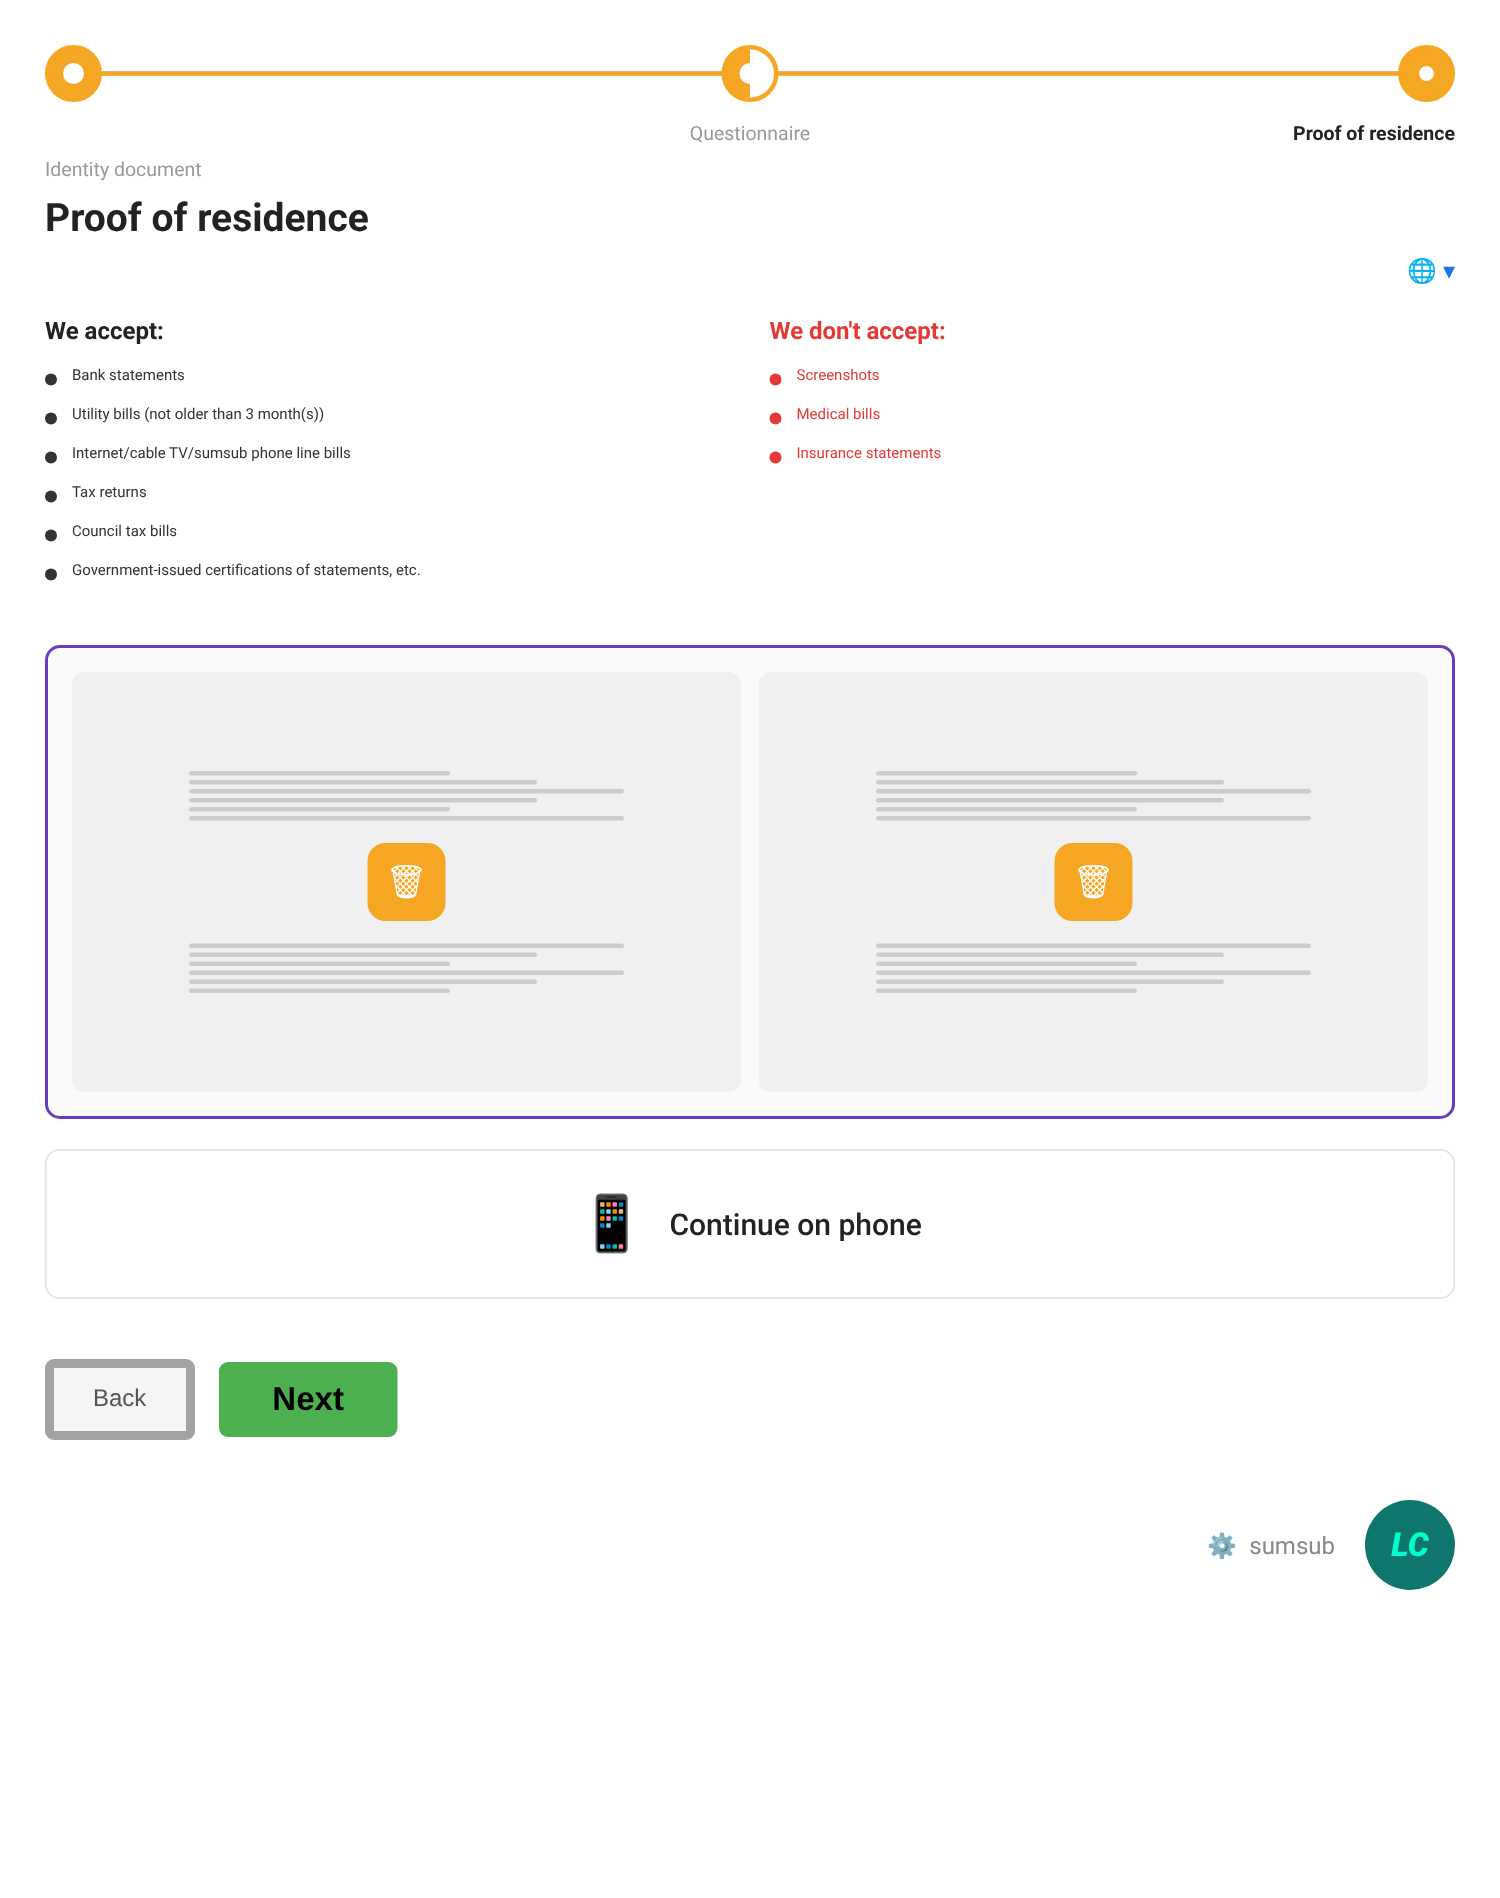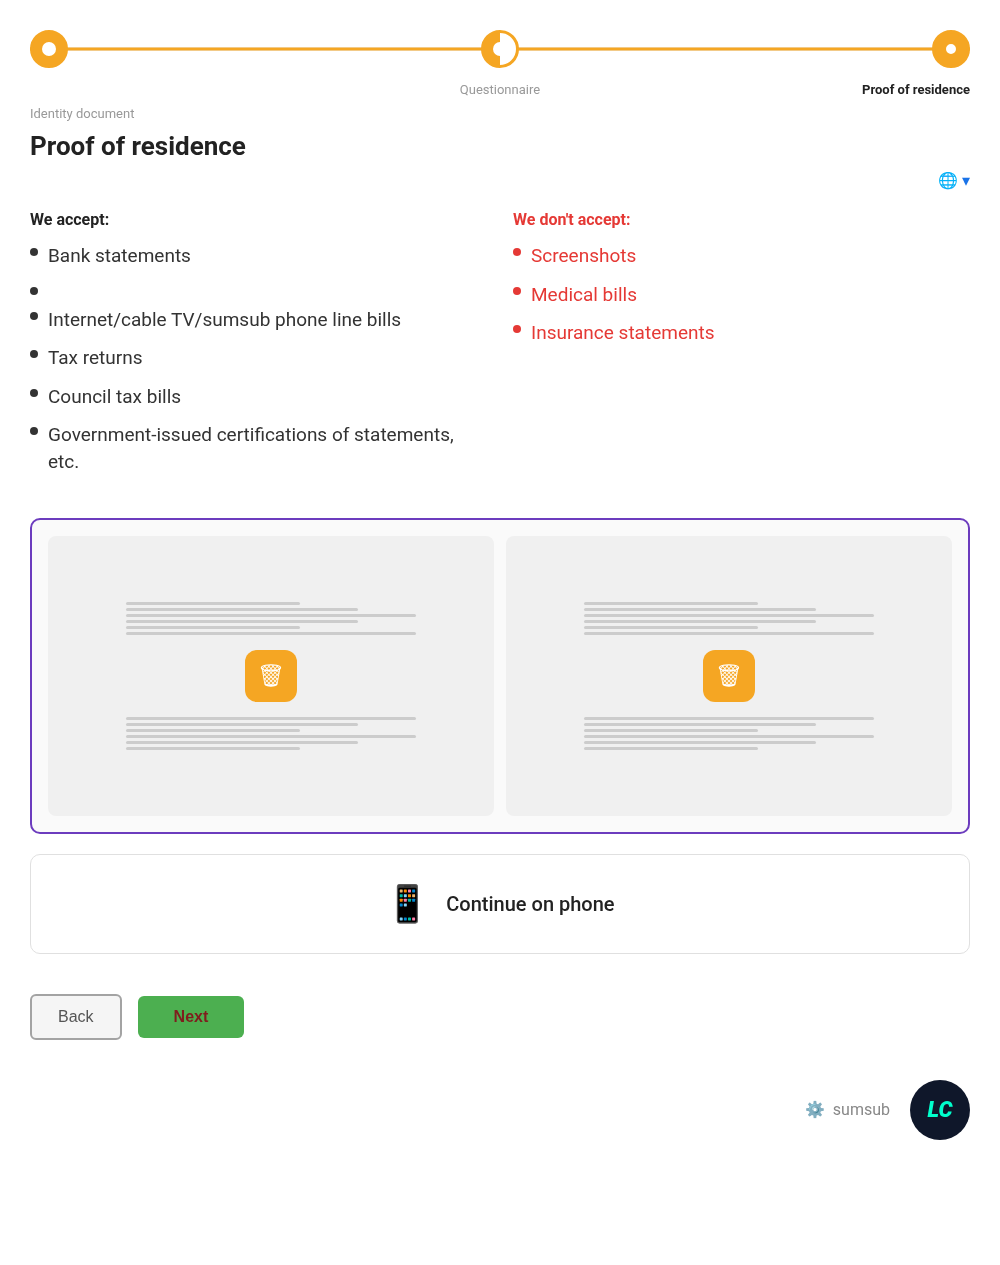--- a/index.html
+++ b/index.html
@@ -104,21 +104,21 @@
 
     .accept-list, .reject-list {
       list-style: none;
       padding: 0;
     }
     .accept-list li, .reject-list li {
       display: flex;
       align-items: flex-start;
       gap: 10px;
       margin-bottom: 12px;
-      font-size: 19px;
+      font-size: 10px;
       line-height: 1.4;
     }
     .bullet-accept {
       width: 8px;
       height: 8px;
       border-radius: 50%;
       background: #333;
       margin-top: 5px;
       flex-shrink: 0;
     }
@@ -219,33 +219,33 @@
 
     
     .button-row {
       display: flex;
       gap: 16px;
       padding: 30px 30px;
       align-items: center;
     }
     .btn-back {
       padding: 12px 26px;
-      border: 2px solid #a3a3a3;
+      border: 6px solid #a3a3a3;
       border-radius: 6px;
       background: #f5f5f5;
       font-size: 16px;
       cursor: pointer;
       color: #555;
     }
     .btn-next {
       padding: 12px 36px;
       border-radius: 6px;
       background: #4caf50;
-      color: #7f1d1d;
-      font-size: 16px;
+      color: #000000;
+      font-size: 22px;
       font-weight: 600;
       border: none;
       cursor: pointer;
     }
 
     
     .footer {
       display: flex;
       justify-content: flex-end;
       align-items: center;
@@ -256,21 +256,21 @@
       display: flex;
       align-items: center;
       gap: 8px;
       color: #888;
       font-size: 16px;
     }
     .lc-badge {
       width: 60px;
       height: 60px;
       border-radius: 50%;
-      background: #0f172a;
+      background: #0f766e;
       display: flex;
       align-items: center;
       justify-content: center;
       color: #00ffcc;
       font-size: 22px;
       font-weight: 900;
       font-style: italic;
     }
 
     
@@ -340,20 +340,21 @@
 <div class="acceptance-section">
   <div class="accept-col">
     <div class="col-title">We accept:</div>
     <ul class="accept-list">
       <li>
           <span class="bullet-accept"></span>
           <span>Bank statements</span>
         </li>
       <li>
           <span class="bullet-accept"></span>
+          <span>Utility bills (not older than 3 month(s))</span>
         </li>
       <li>
           <span class="bullet-accept"></span>
           <span>Internet/cable TV/sumsub phone line bills</span>
         </li>
       <li>
           <span class="bullet-accept"></span>
           <span>Tax returns</span>
         </li>
       <li>

